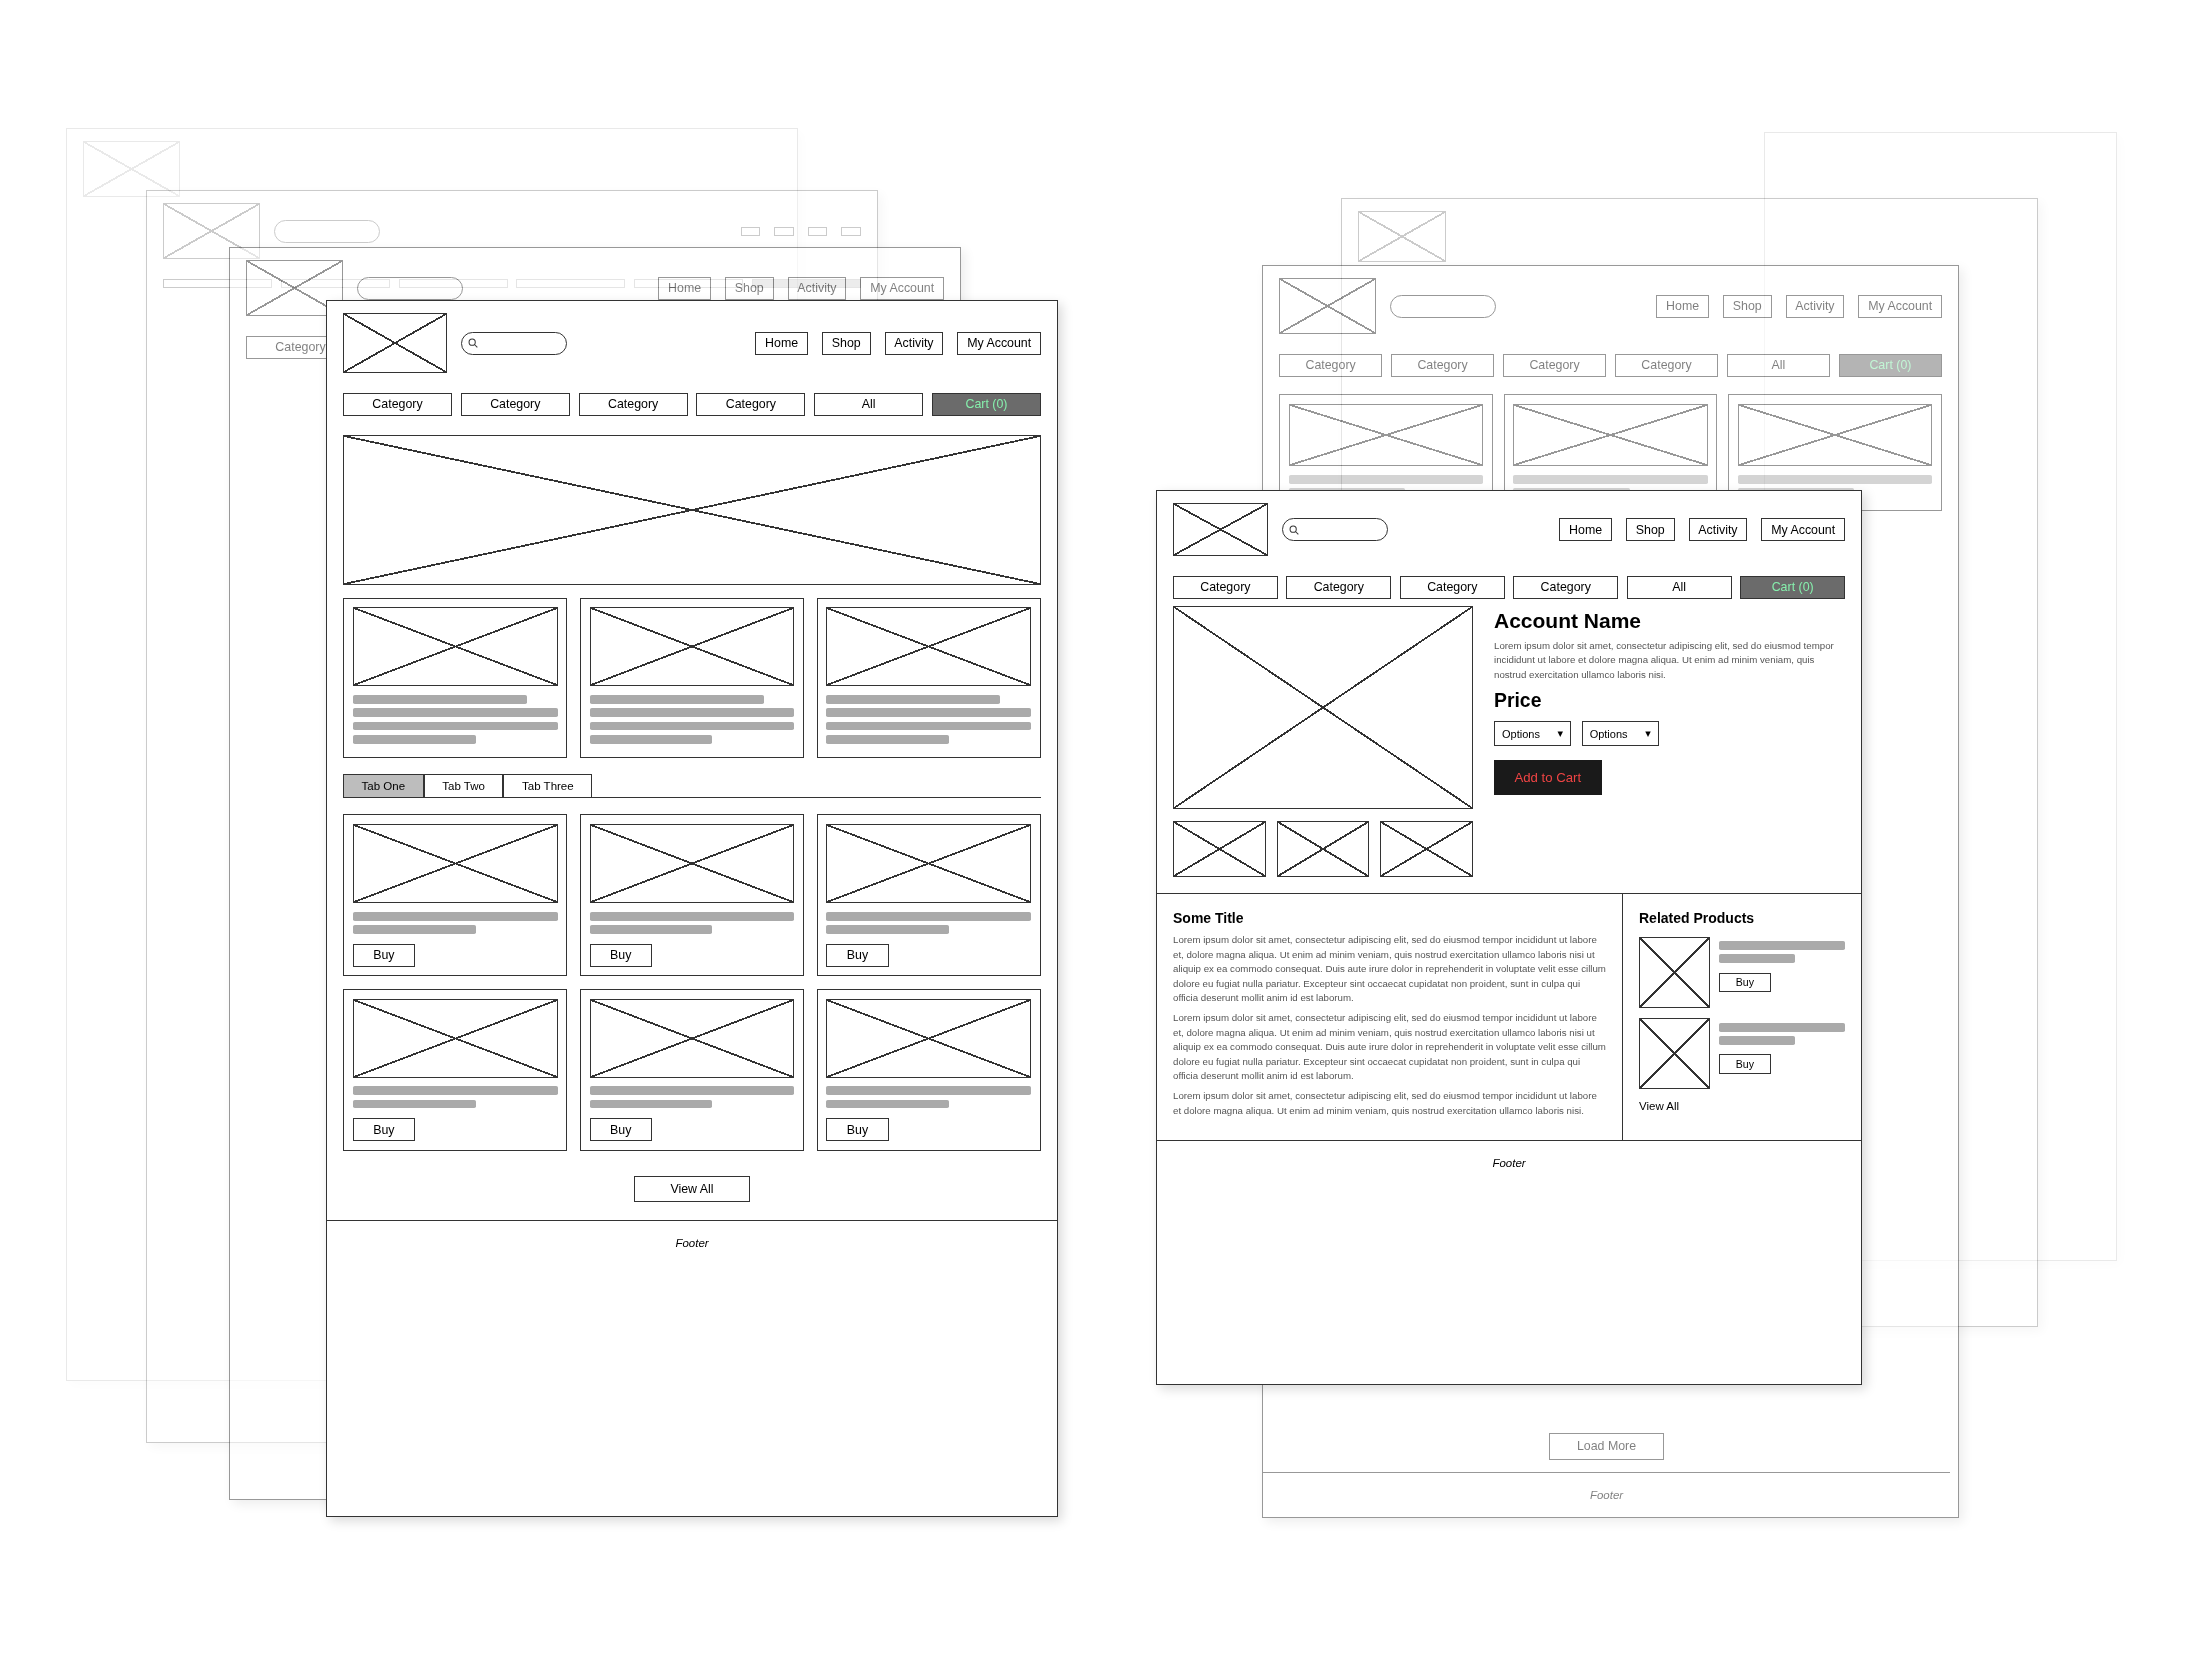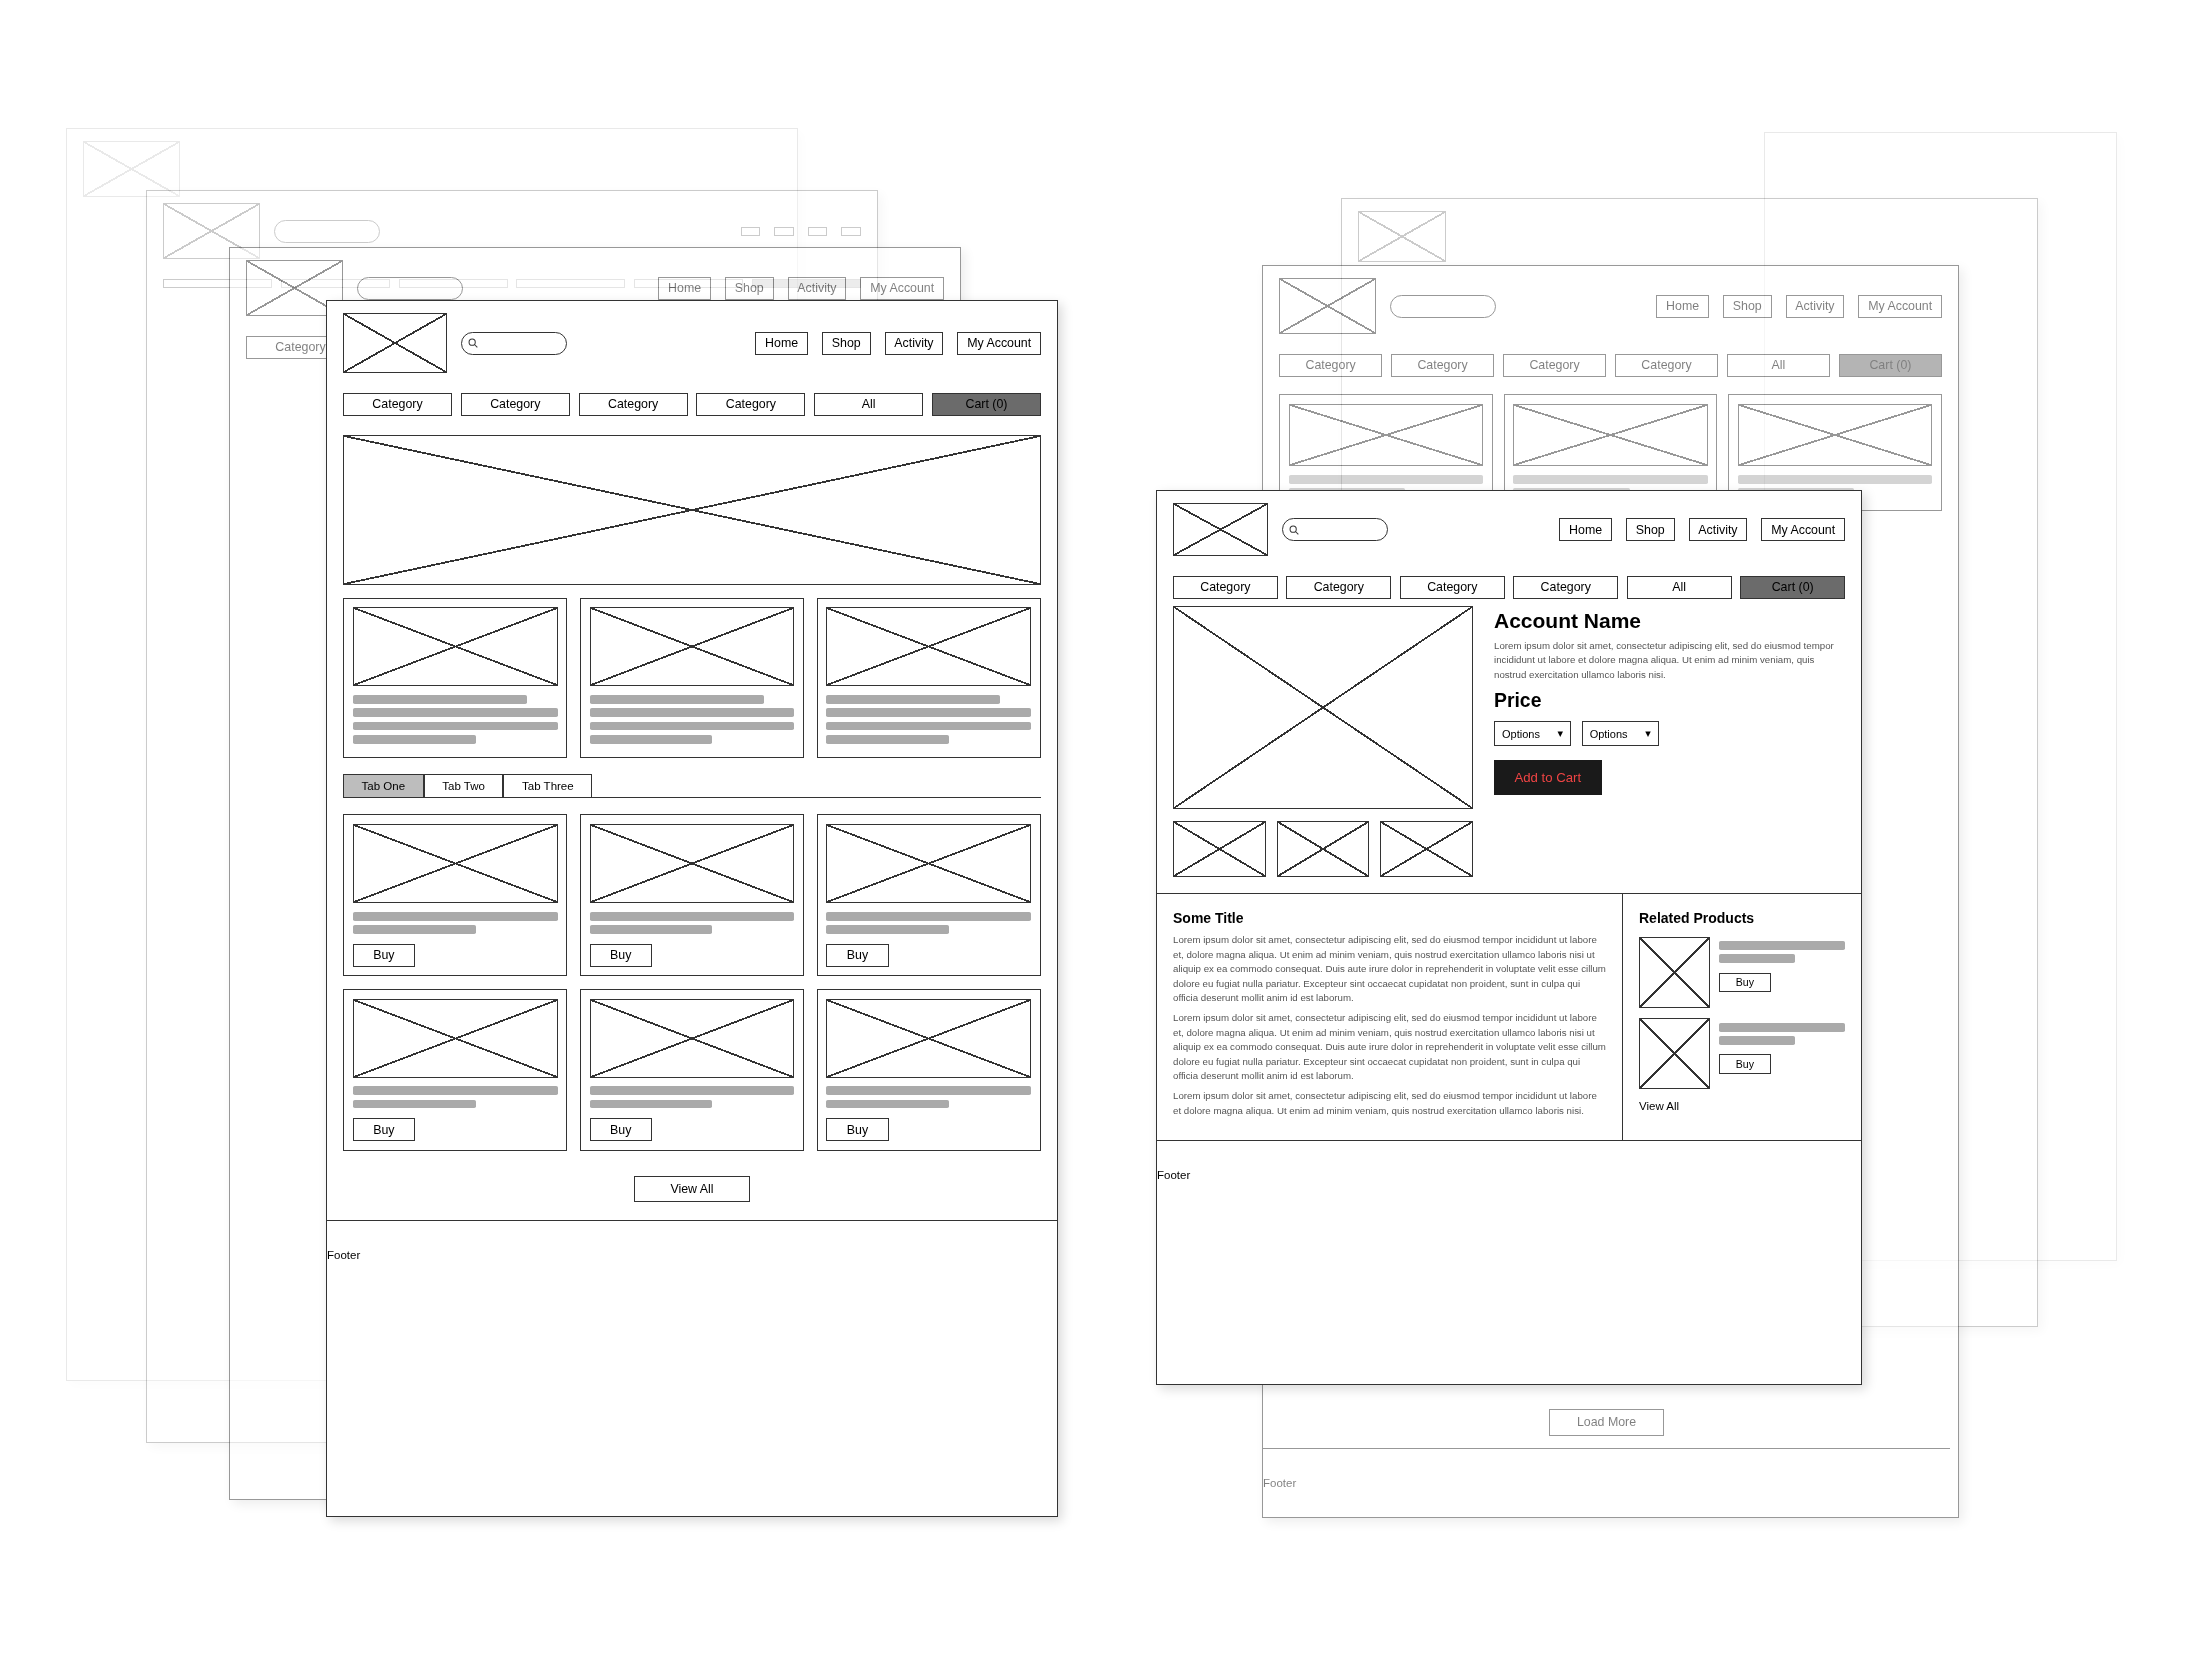--- a/index.html
+++ b/index.html
@@ -42,21 +42,21 @@
   .btn {
     border: 1.8px solid #333;
     background: #fff;
     font-size: 12.4px;
     padding: 3.5px 8.8px;
     text-align: center;
     display: inline-flex;
     align-items: center;
     justify-content: center;
   }
-  .btn.dark { background: #6b6b6b; color: #000000; border-color: #333; }
+  .btn.dark { background: #6b6b6b; color: #86efac; border-color: #333; }
   .btn.black { background: #1a1a1a; color: #ef4444; border-color: #1a1a1a; }
   .hdr {
     display: flex;
     align-items: center;
     padding: 12.4px 16px;
     gap: 14px;
   }
   .navrow {
     display: flex;
     gap: 8.8px;
@@ -83,24 +83,25 @@
   .tab {
     border: 1.8px solid #333;
     border-bottom: none;
     padding: 5.3px 17.6px;
     background: #fff;
     font-size: 11.5px;
   }
   .tab.active { background: #bdbdbd; }
 
   .footer {
-    text-align: left;
+    text-align: center;
     font-size: 11.5px;
-    padding: 28px 0;
+    padding: 16px 0;
     border-top: 1.8px solid #333;
+    font-style: italic;
   }
 
   .search {
     border: 1.8px solid #333;
     border-radius: 12.4px;
     height: 23px;
     width: 106px;
     display: flex;
     align-items: center;
     padding-left: 5.3px;

